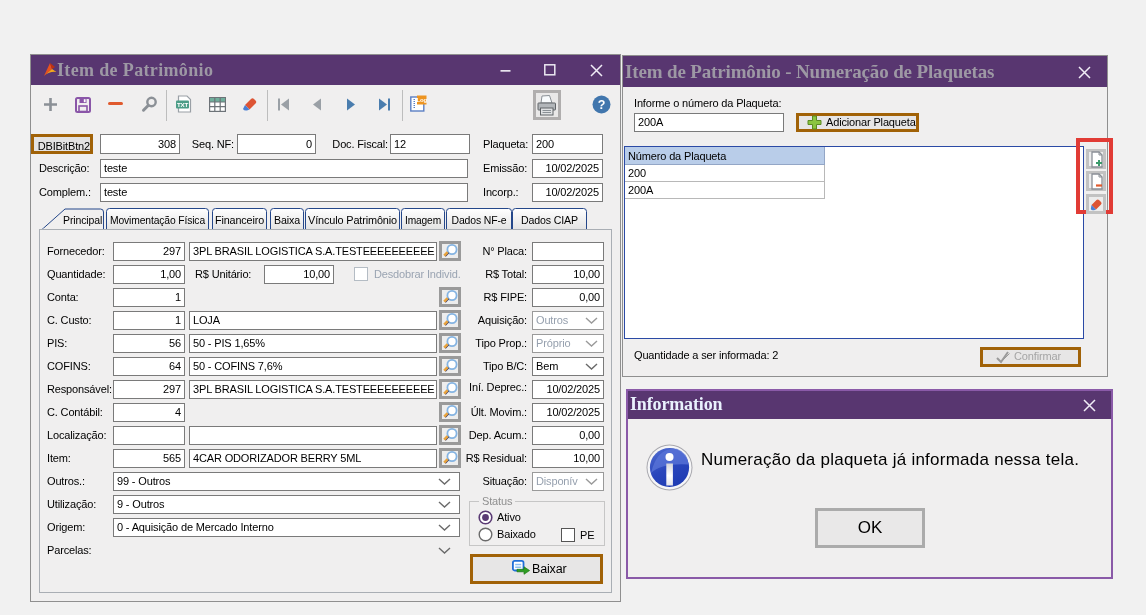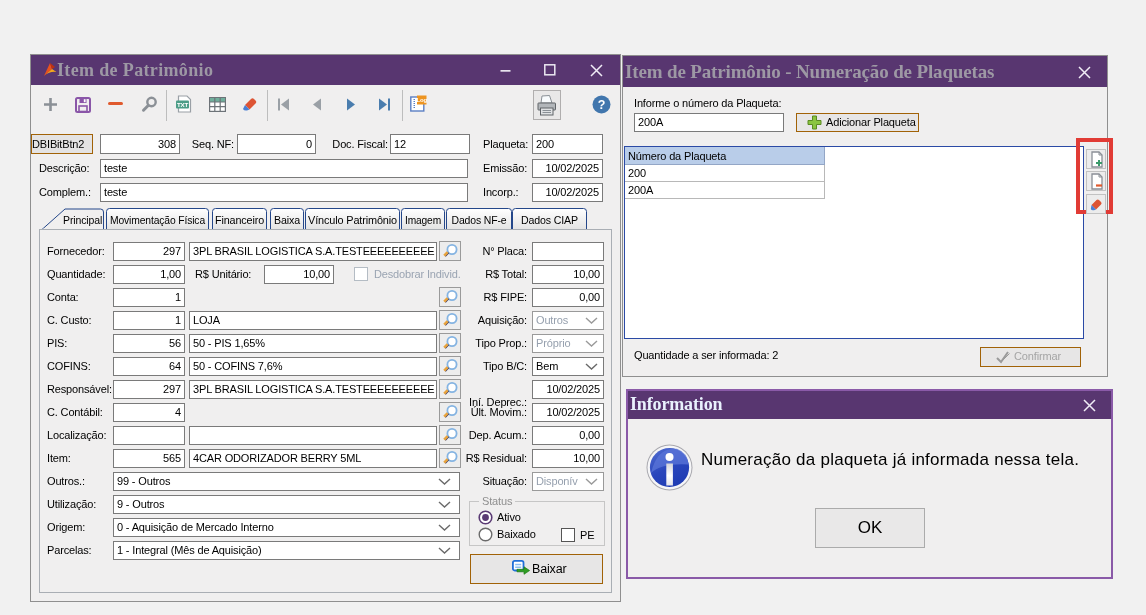--- a/index.html
+++ b/index.html
@@ -5,21 +5,21 @@
 *{box-sizing:border-box}
 .abs{position:absolute}
 .win{position:absolute;background:#f0efef;border:1px solid #8f8f8f}
 .tb{position:absolute;left:0;top:0;right:0;background:#583670;}
 .ttxt{font-family:"Liberation Serif",serif;font-weight:bold;color:#9d98a4;white-space:nowrap}
 .fld{position:absolute;background:#fff;border:1px solid #7a7a7a;font-size:11px;
 line-height:17px;padding:0 3px;white-space:nowrap;overflow:hidden}
 .fld.num{text-align:right}
 .lbl{position:absolute;white-space:nowrap;font-size:11px;line-height:19px}
 .rlbl{position:absolute;white-space:nowrap;font-size:11px;line-height:19px;text-align:right}
-.btn{position:absolute;background:#e7e6e6;border:1px solid #a16207;text-align:left}
+.btn{position:absolute;background:#e7e6e6;border:3px solid #a16207;text-align:right}
 .combo{position:absolute;background:#fff;border:1px solid #7a7a7a;font-size:11px;line-height:17px;padding:0 3px;white-space:nowrap;overflow:hidden}
 .sep{position:absolute;width:1px;background:#bdbdbd}
 .gray{color:#a5a5a5}
 </style></head><body>
 
 <div class="win" style="left:30px;top:54px;width:591px;height:548px">
 <div class="tb" style="height:30px"></div>
 <svg class="abs" style="left:11px;top:6px" width="16" height="17" viewBox="0 0 16 17">
       <path d="M2,15 L8,2 L10,8 Z" fill="#e8521e"></path>
       <path d="M2,15 L10,8 L14.5,11 Q8,10 2,15 Z" fill="#f6a81c"></path>
@@ -235,21 +235,20 @@
 <div class="combo" style="left:82px;top:440px;width:347px;height:19px">9 - Outros</div>
 <svg class="abs" style="left:407px;top:446px" width="13" height="7" viewBox="0 0 13 7">
       <polyline points="1,1 6.5,6 12,1" fill="none" stroke="#6a6a6a" stroke-width="1.4"></polyline>
     </svg>
 <div class="lbl" style="left:16px;top:463px">Origem:</div>
 <div class="combo" style="left:82px;top:463px;width:347px;height:19px">0 - Aquisição de Mercado Interno</div>
 <svg class="abs" style="left:407px;top:469px" width="13" height="7" viewBox="0 0 13 7">
       <polyline points="1,1 6.5,6 12,1" fill="none" stroke="#6a6a6a" stroke-width="1.4"></polyline>
     </svg>
 <div class="lbl" style="left:16px;top:486px">Parcelas:</div>
-<div class="combo" style="left:82px;top:486px;width:347px;height:19px">1 - Integral (Mês de Aquisição)</div>
 <svg class="abs" style="left:407px;top:492px" width="13" height="7" viewBox="0 0 13 7">
       <polyline points="1,1 6.5,6 12,1" fill="none" stroke="#6a6a6a" stroke-width="1.4"></polyline>
     </svg>
 <div class="rlbl" style="left:380px;top:187px;width:116px">N° Placa:</div>
 <div class="fld" style="left:501px;top:187px;width:72px;height:19px"></div>
 <div class="rlbl" style="left:380px;top:210px;width:116px">R$ Total:</div>
 <div class="fld num" style="left:501px;top:210px;width:72px;height:19px">10,00</div>
 <div class="rlbl" style="left:380px;top:233px;width:116px">R$ FIPE:</div>
 <div class="fld num" style="left:501px;top:233px;width:72px;height:19px">0,00</div>
 <div class="rlbl" style="left:380px;top:256px;width:116px">Aquisição:</div>
@@ -260,21 +259,21 @@
 <div class="rlbl" style="left:380px;top:279px;width:116px">Tipo Prop.:</div>
 <div class="combo" style="left:501px;top:279px;width:72px;height:19px;border-color:#9a9a9a;color:#96a0ae">Próprio</div>
 <svg class="abs" style="left:554px;top:285px" width="13" height="7" viewBox="0 0 13 7">
       <polyline points="1,1 6.5,6 12,1" fill="none" stroke="#9a9a9a" stroke-width="1.4"></polyline>
     </svg>
 <div class="rlbl" style="left:380px;top:302px;width:116px">Tipo B/C:</div>
 <div class="combo" style="left:501px;top:302px;width:72px;height:19px">Bem</div>
 <svg class="abs" style="left:554px;top:308px" width="13" height="7" viewBox="0 0 13 7">
       <polyline points="1,1 6.5,6 12,1" fill="none" stroke="#6a6a6a" stroke-width="1.4"></polyline>
     </svg>
-<div class="rlbl" style="left:380px;top:338px;width:116px">Iní. Deprec.:</div>
+<div class="rlbl" style="left:380px;top:323px;width:116px">Iní. Deprec.:</div>
 <div class="fld num" style="left:501px;top:325px;width:72px;height:19px">10/02/2025</div>
 <div class="rlbl" style="left:380px;top:348px;width:116px">Últ. Movim.:</div>
 <div class="fld num" style="left:501px;top:348px;width:72px;height:19px">10/02/2025</div>
 <div class="rlbl" style="left:380px;top:371px;width:116px">Dep. Acum.:</div>
 <div class="fld num" style="left:501px;top:371px;width:72px;height:19px">0,00</div>
 <div class="rlbl" style="left:380px;top:394px;width:116px">R$ Residual:</div>
 <div class="fld num" style="left:501px;top:394px;width:72px;height:19px">10,00</div>
 <div class="rlbl" style="left:380px;top:417px;width:116px">Situação:</div>
 <div class="combo" style="left:501px;top:417px;width:72px;height:19px;border-color:#9a9a9a;color:#96a0ae">Disponív</div>
 <svg class="abs" style="left:554px;top:423px" width="13" height="7" viewBox="0 0 13 7">

